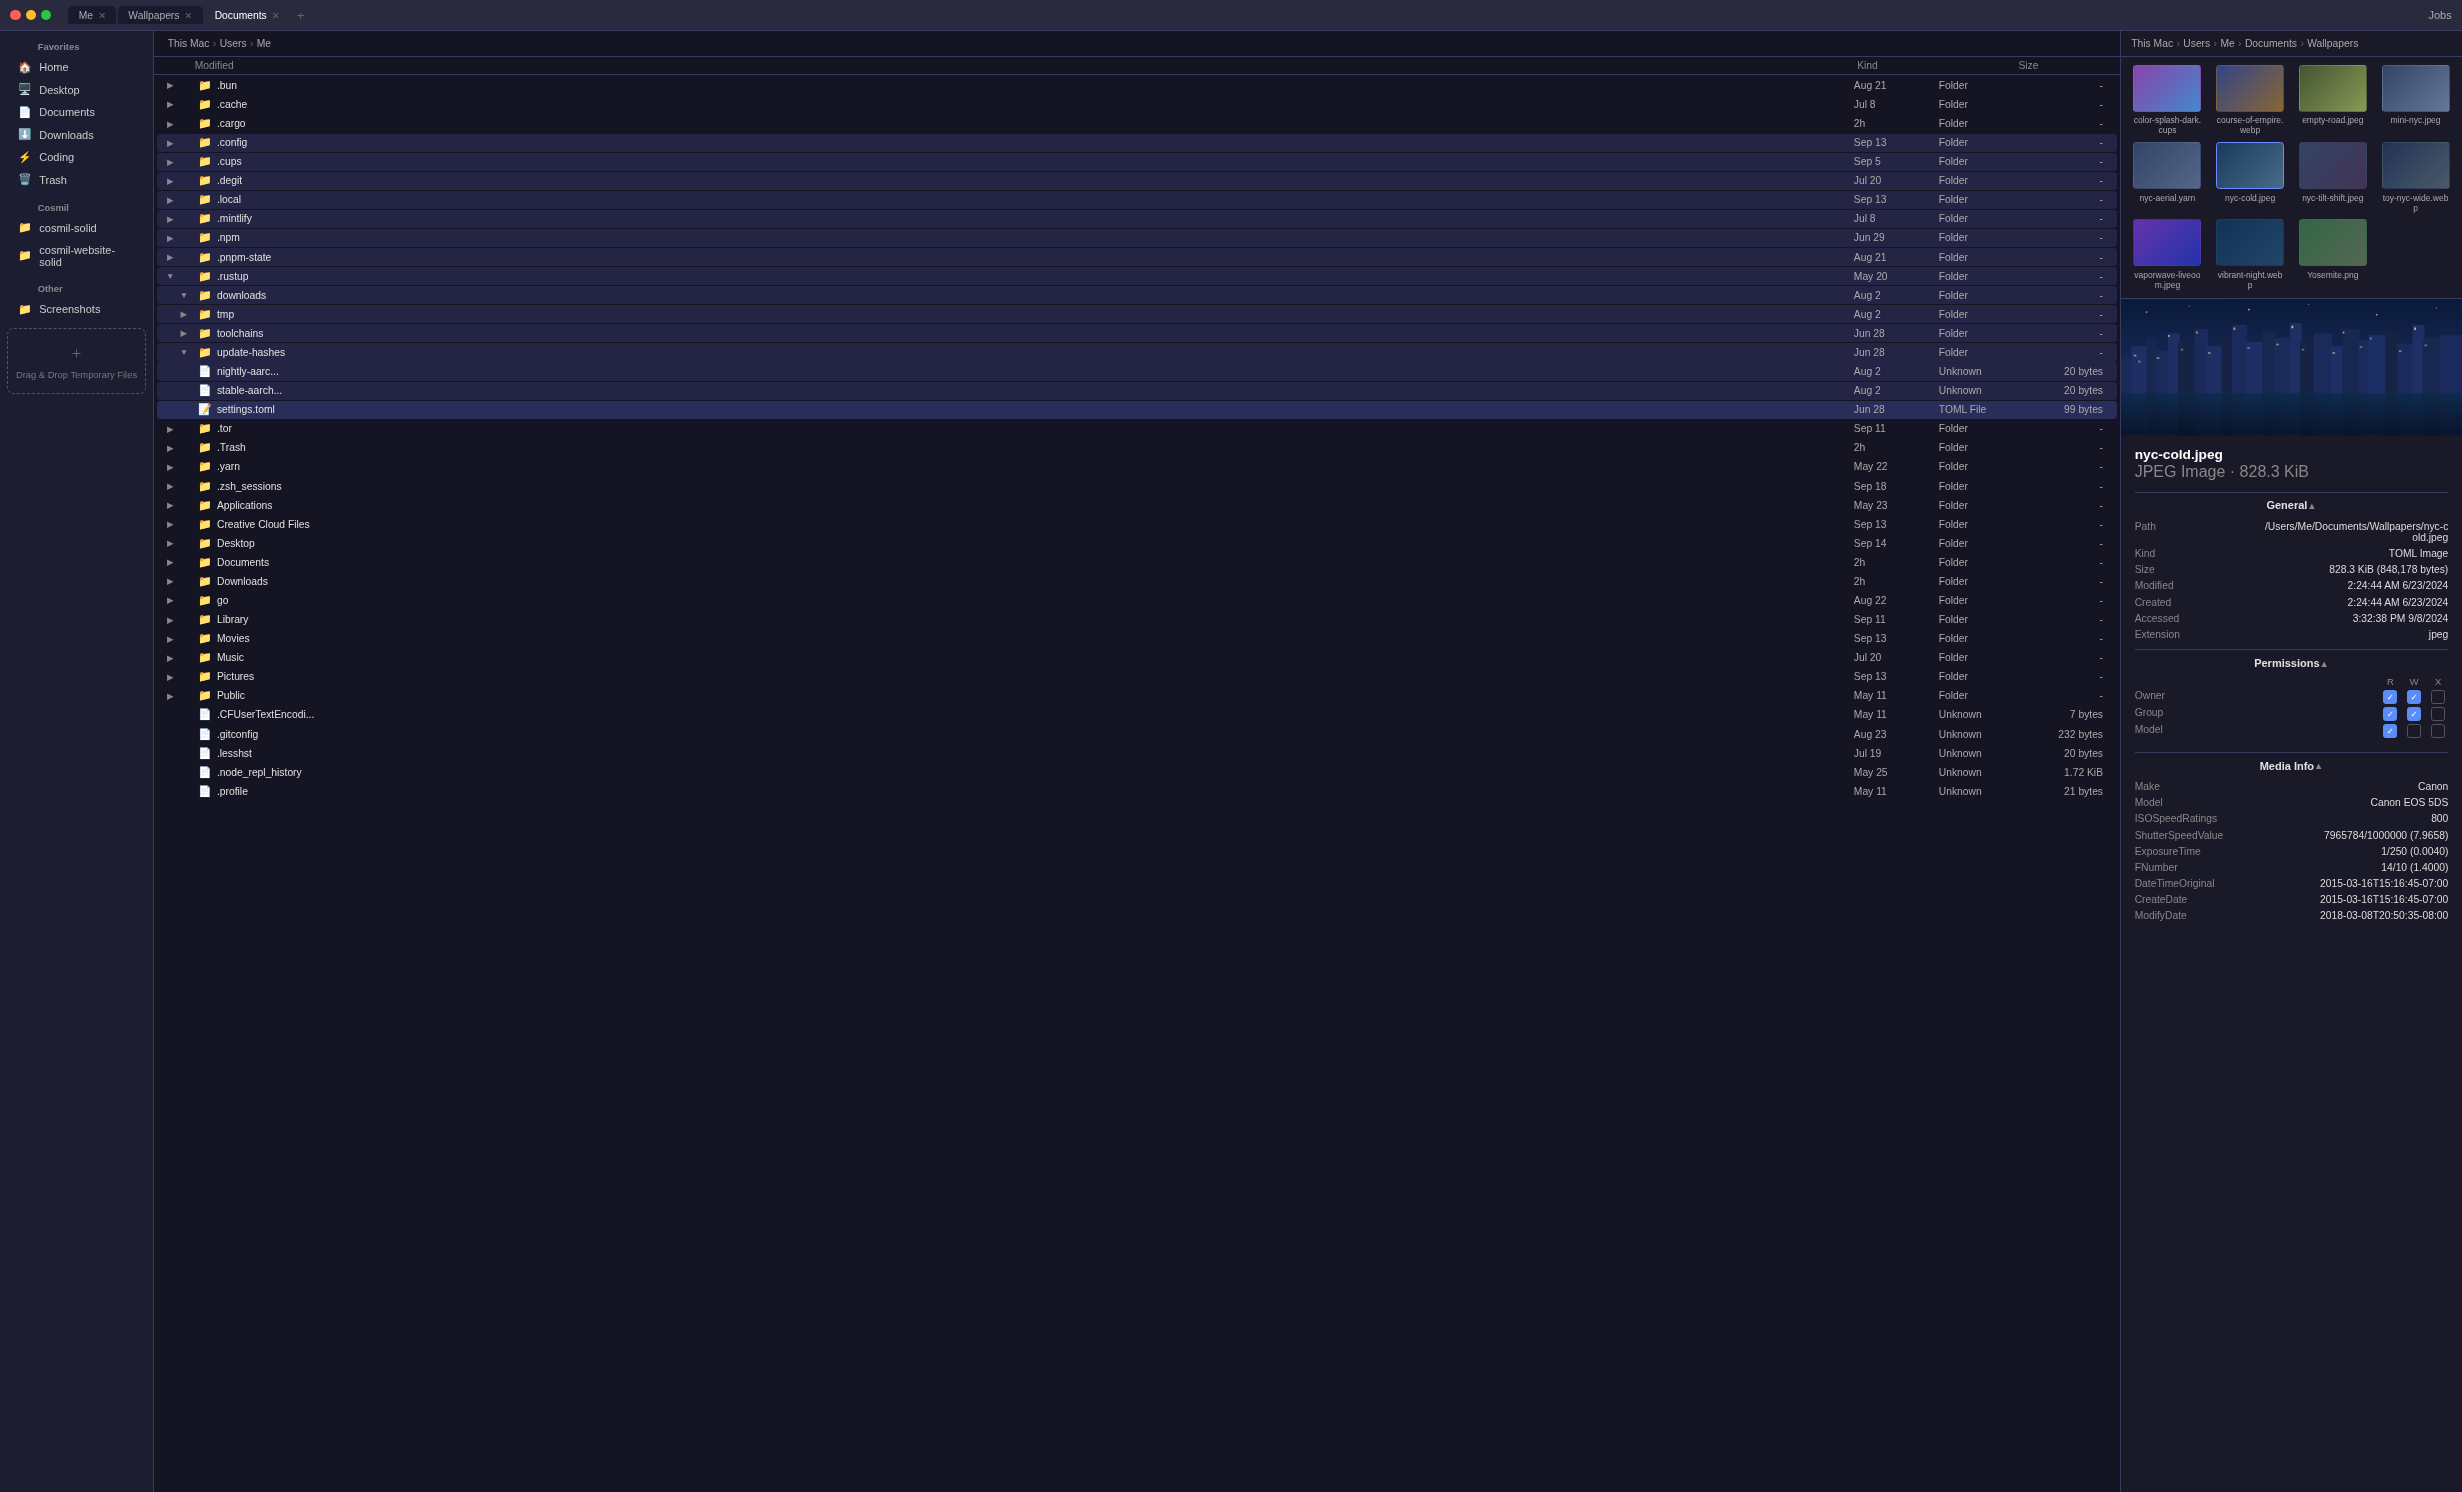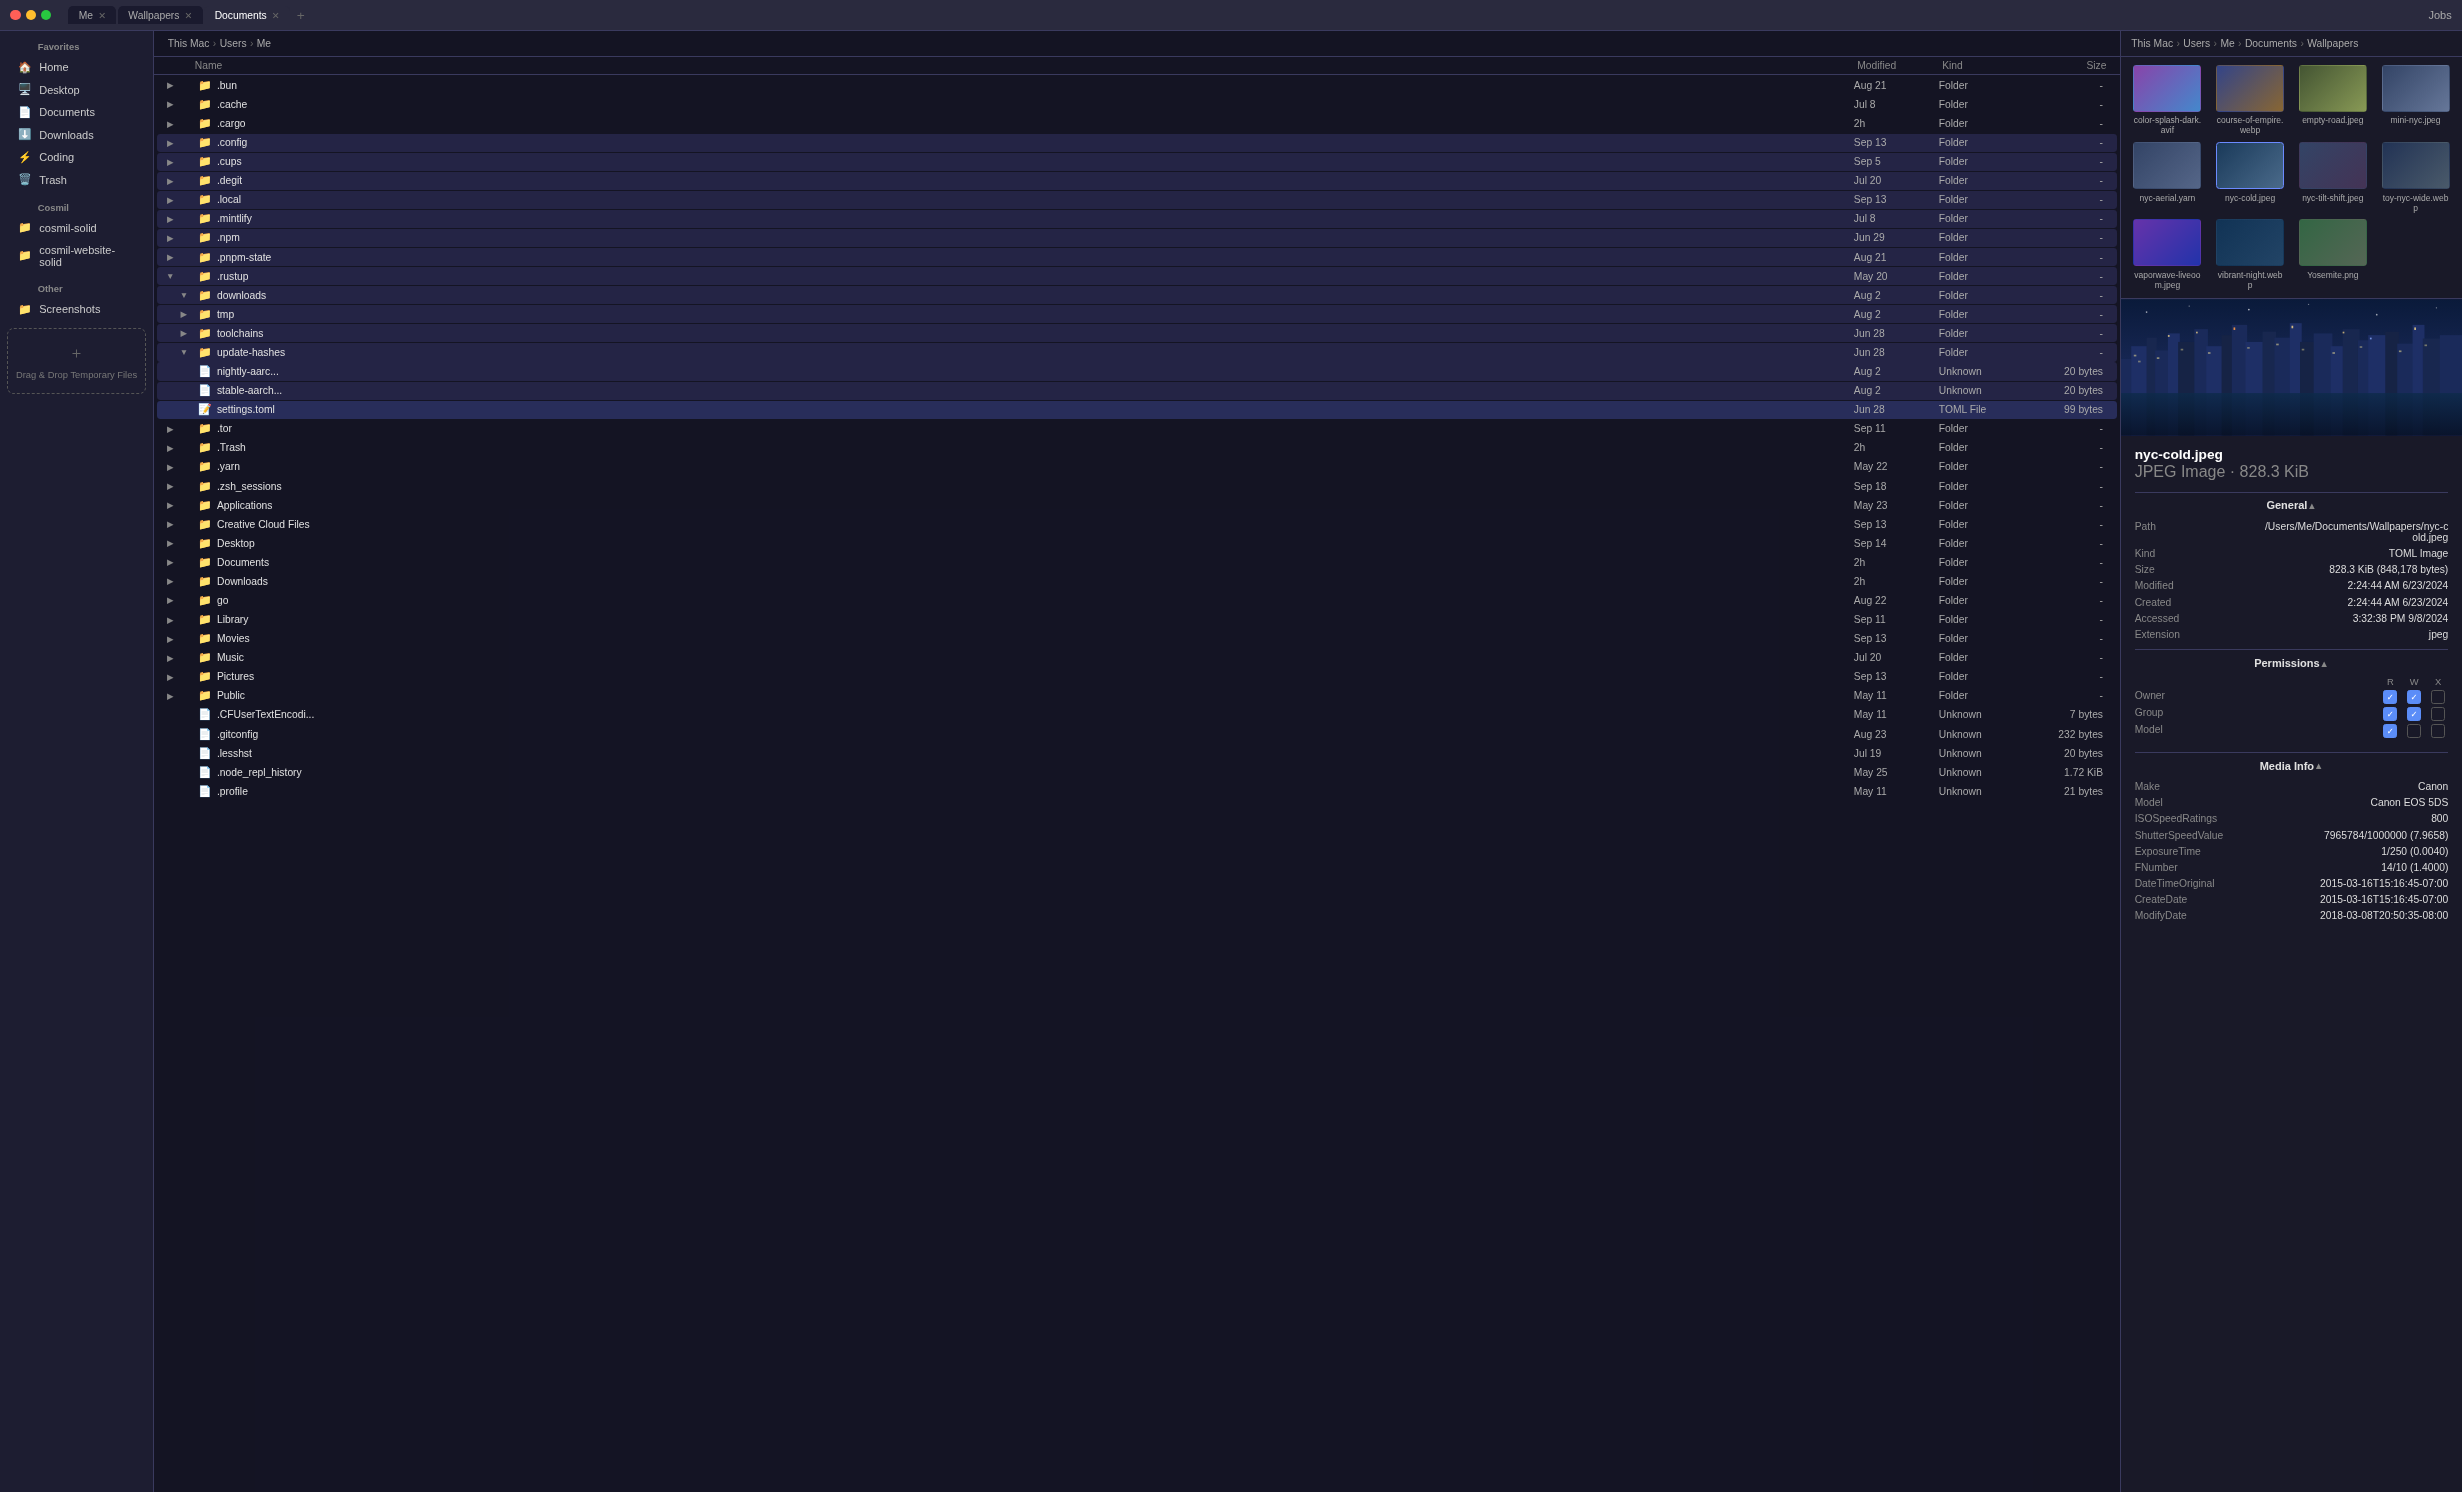--- a/index.html
+++ b/index.html
@@ -436,21 +436,20 @@
     <div class="breadcrumb">
       <span class="breadcrumb-item">This Mac</span>
       <span class="breadcrumb-sep">›</span>
       <span class="breadcrumb-item">Users</span>
       <span class="breadcrumb-sep">›</span>
       <span class="breadcrumb-item">Me</span>
     </div>
 
     <div class="file-list-header">
       <div></div>
-      <div>Name</div>
       <div>Modified</div>
       <div>Kind</div>
       <div style="text-align:right;padding-right:6.8px;">Size</div>
     </div>
 
     <div class="file-list" id="file-list">
         <div class="file-row">
     <div style="display:flex;align-items:center;gap:1.7px;padding-left:0px;">
       <span class="file-expand">▶</span>
     </div>
@@ -920,21 +919,21 @@
         <span class="breadcrumb-item">Me</span>
         <span class="breadcrumb-sep">›</span>
         <span class="breadcrumb-item">Documents</span>
         <span class="breadcrumb-sep">›</span>
         <span class="breadcrumb-item">Wallpapers</span>
       </div>
       <div class="wallpaper-grid" id="wallpaper-grid">
           <div class="wallpaper-item">
     <div class="wallpaper-thumb" style="background:linear-gradient(135deg,#8844aa,#4488cc);">
     </div>
-    <div class="wallpaper-label">color-splash-dark.avif</div>
+    <div class="wallpaper-label">color-splash-dark.cups</div>
   </div>
           <div class="wallpaper-item">
     <div class="wallpaper-thumb" style="background:linear-gradient(135deg,#334488,#886633);">
     </div>
     <div class="wallpaper-label">course-of-empire.webp</div>
   </div>
           <div class="wallpaper-item">
     <div class="wallpaper-thumb" style="background:linear-gradient(135deg,#445533,#889955);">
     </div>
     <div class="wallpaper-label">empty-road.jpeg</div>

